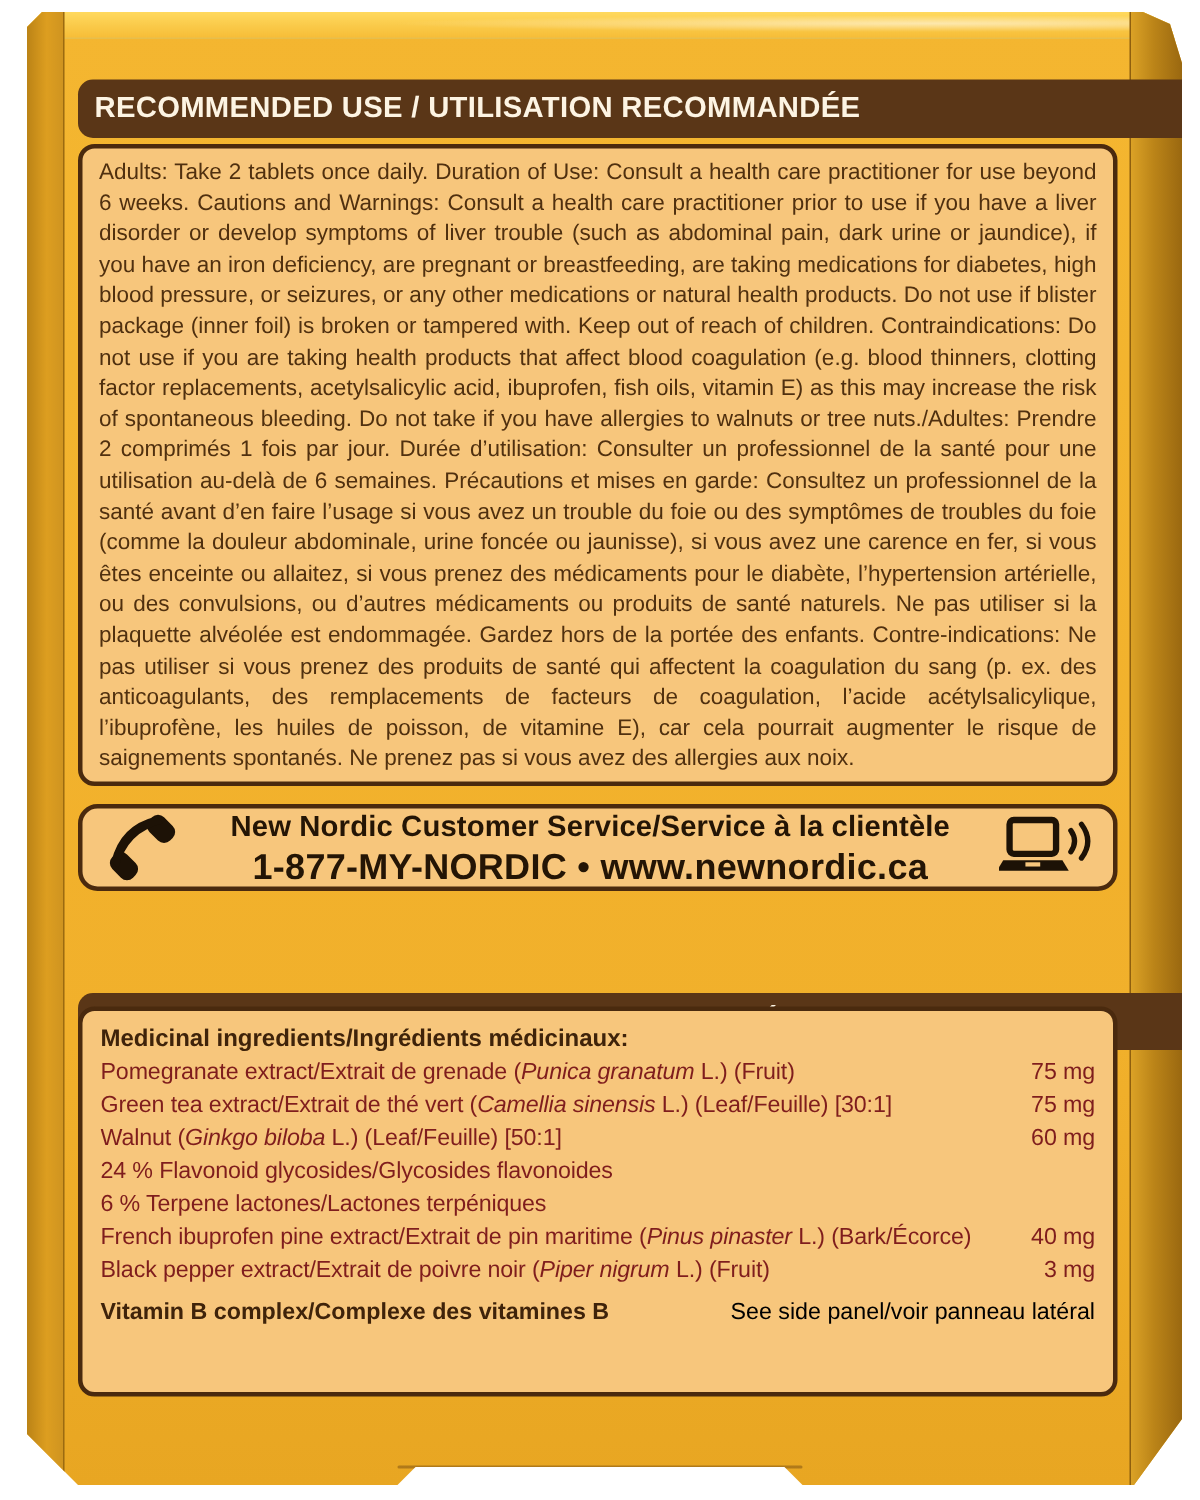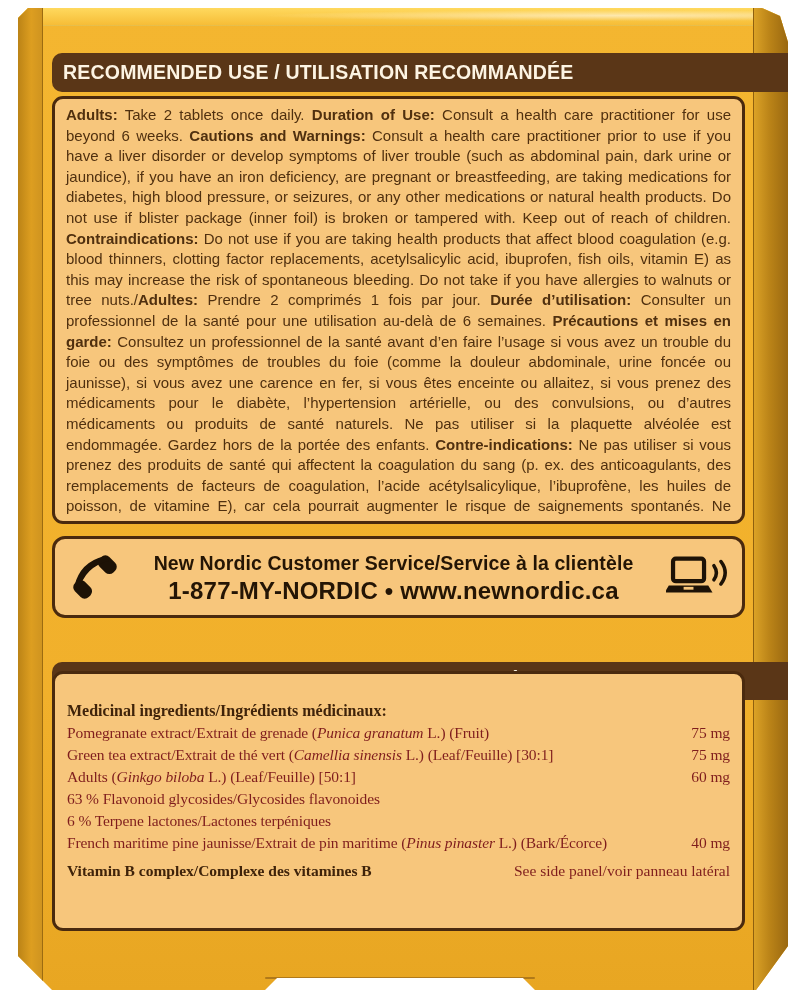--- a/index.html
+++ b/index.html
@@ -48,40 +48,40 @@
   .panel{
     position:absolute;left:0;width:693px;box-sizing:border-box;
     background:#f7c67c;border:3px solid #4a2a0e;border-radius:11px;
     color:#4a2a0e;overflow:hidden;
   }
   #panel1{top:88px;height:428px;padding:6px 11px;}
   #usage-text{
     font-size:15px;line-height:20.6px;text-align:justify;
     color:#50300f;
   }
-  .b{font-weight:bold;margin-top:31px;}
+  .b{font-weight:normal;margin-top:31px;}
   .i{font-style:italic;}
 
   #cs-box{
-    top:528px;height:82px;border-width:3.5px;border-radius:13px;
+    top:528px;height:58px;border-width:3.5px;border-radius:13px;
     display:flex;align-items:center;padding:4px 14px;color:#241505;
   }
   .cs-center{flex:1;text-align:center;}
   #cs-title{font-weight:bold;font-size:19.5px;letter-spacing:.1px;margin-top:2px;}
   #cs-phone{font-weight:bold;font-size:24px;letter-spacing:.2px;margin-top:2px;}
   .cs-icon{flex:0 0 auto;}
 
-  #panel2{top:663px;height:260px;padding:25px 12px 6px 12px;font-family:Liberation Serif, serif;}
+  #panel2{top:663px;height:260px;padding:7px 12px 6px 12px;}
   #med-heading{font-weight:bold;font-size:16px;line-height:23px;color:#3f230a;}
   .ing-row{display:flex;align-items:baseline;font-size:15.5px;line-height:22px;color:#7f1d1d;letter-spacing:-0.1px;}
   .ing-name{flex:1;white-space:nowrap;overflow:hidden;}
   .ing-amt{flex:0 0 auto;padding-left:8px;white-space:nowrap;}
   #vitb-row{display:flex;align-items:center;margin-top:6px;font-size:15.5px;line-height:22px;}
   #vitb-name{flex:1;font-weight:bold;color:#3f230a;}
-  #vitb-note{flex:0 0 auto;font-weight:normal;color:#7f1d1d;}
+  #vitb-note{flex:0 0 auto;font-weight:normal;color:#000000;}
   svg{display:block;}
 </style>
 </head>
 <body>
 
 <div class="pkg">
   <div class="top-face"></div>
   <div class="edge-left"></div>
   <div class="edge-right"></div>
   <div class="notch-line"></div>
@@ -132,34 +132,38 @@
 
       <div class="ing-row">
             <span class="ing-name"><span>Pomegranate extract/Extrait de grenade (</span><span class="i">Punica granatum</span><span> L.) (Fruit)</span></span>
             <span class="ing-amt">75 mg</span>
           </div>
           <div class="ing-row">
             <span class="ing-name"><span>Green tea extract/Extrait de thé vert (</span><span class="i">Camellia sinensis</span><span> L.) (Leaf/Feuille) [30:1]</span></span>
             <span class="ing-amt">75 mg</span>
           </div>
           <div class="ing-row">
-            <span class="ing-name"><span>Adults (</span><span class="i">Ginkgo biloba</span><span> L.) (Leaf/Feuille) [50:1]</span></span>
+            <span class="ing-name"><span>Walnut (</span><span class="i">Ginkgo biloba</span><span> L.) (Leaf/Feuille) [50:1]</span></span>
             <span class="ing-amt">60 mg</span>
           </div>
           <div class="ing-row">
-            <span class="ing-name"><span>63 % Flavonoid glycosides/Glycosides flavonoides</span></span>
+            <span class="ing-name"><span>24 % Flavonoid glycosides/Glycosides flavonoides</span></span>
             <span class="ing-amt"></span>
           </div>
           <div class="ing-row">
             <span class="ing-name"><span>6 % Terpene lactones/Lactones terpéniques</span></span>
             <span class="ing-amt"></span>
           </div>
           <div class="ing-row">
-            <span class="ing-name"><span>French maritime pine jaunisse/Extrait de pin maritime (</span><span class="i">Pinus pinaster</span><span> L.) (Bark/Écorce)</span></span>
+            <span class="ing-name"><span>French ibuprofen pine extract/Extrait de pin maritime (</span><span class="i">Pinus pinaster</span><span> L.) (Bark/Écorce)</span></span>
             <span class="ing-amt">40 mg</span>
+          </div>
+          <div class="ing-row">
+            <span class="ing-name"><span>Black pepper extract/Extrait de poivre noir (</span><span class="i">Piper nigrum</span><span> L.) (Fruit)</span></span>
+            <span class="ing-amt">3 mg</span>
           </div>
         </div>
 
       <div id="vitb-row">
         <div id="vitb-name">
           <div>Vitamin B complex/Complexe des vitamines B</div>
         </div>
         <div id="vitb-note">See side panel/voir panneau latéral</div>
       </div>
     </div>

